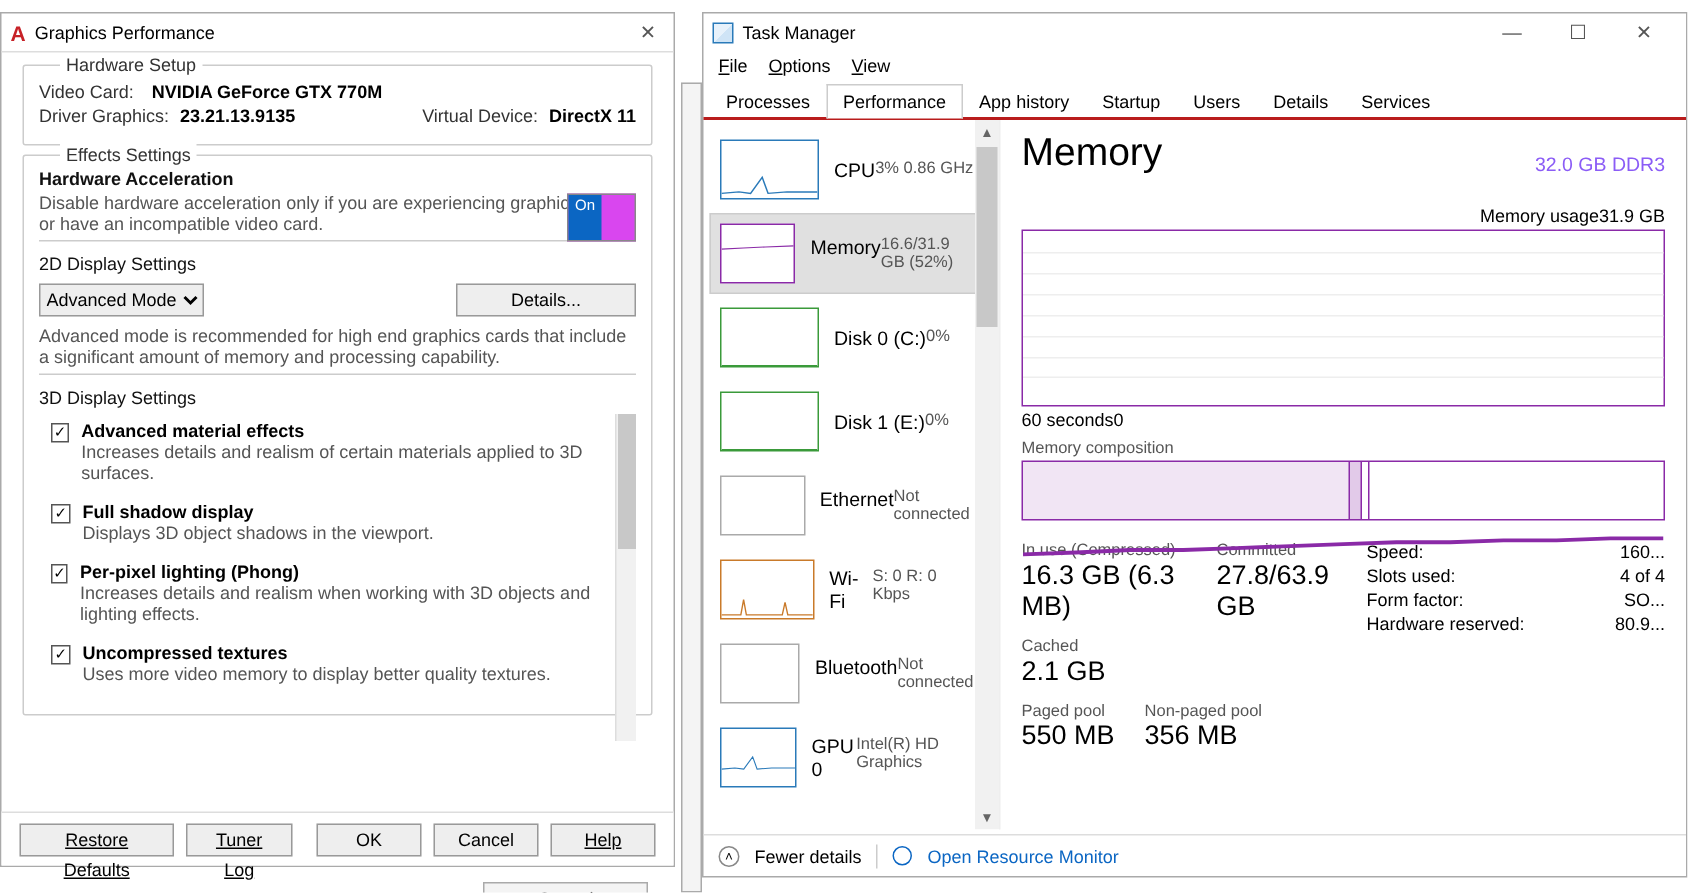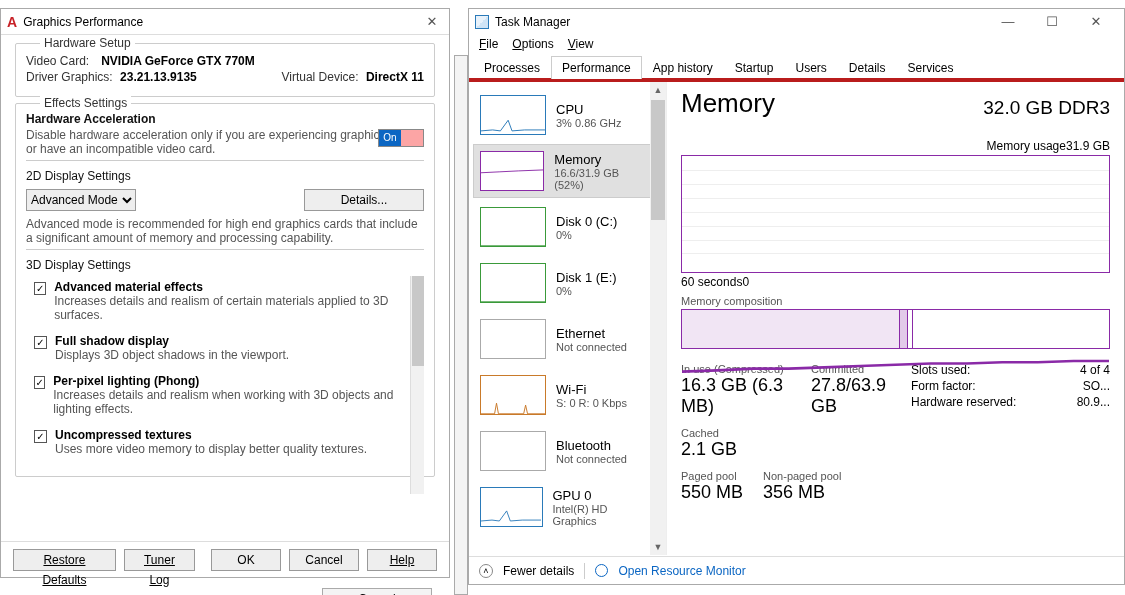--- a/index.html
+++ b/index.html
@@ -11,21 +11,21 @@
 .titlebar .title{flex:1;margin-left:6px;font-size:12px}
 .titlebar .x{width:22px;text-align:center;color:#555;font-size:13px}
 .aicon{font-weight:bold;color:#c72127;font-size:14px}
 .body{padding:8px 14px 40px 14px;font-size:12px;color:#333;height:calc(100% - 26px);position:relative}
 .fieldset{border:1px solid #ccc;border-radius:2px;padding:8px 10px 10px 10px;margin-bottom:6px;position:relative}
 .legend{position:absolute;top:-8px;left:24px;background:#fff;padding:0 4px;font-size:12px;color:#333}
 .row{display:flex;margin:2px 0}
 .lbl{color:#333}
 .val{color:#000;font-weight:bold;margin-left:4px}
 .desc{color:#555;font-size:12px;margin-top:2px}
-.toggle{display:inline-flex;border:1px solid #888;height:18px;width:46px;background:#fca5a5;position:absolute;right:10px;top:25px}
+.toggle{display:inline-flex;border:1px solid #888;height:32px;width:46px;background:#d946ef;position:absolute;right:10px;top:25px}
 .toggle .on{background:#0b66c3;color:#fff;width:23px;text-align:center;font-size:10px;line-height:16px}
 .toggle .off{width:23px}
 .row2{display:flex;align-items:center;gap:8px;margin:6px 0}
 select.combo{height:22px;width:110px;border:1px solid #999;background:#eee}
 .btn{height:22px;min-width:70px;border:1px solid #999;background:#eee;text-align:center;line-height:20px;padding:0 10px;font-size:12px}
 .btn.wide{width:120px}
 .sectiontitle{font-weight:normal;color:#111;margin:8px 0 4px 0}
 .hr{border:none;border-top:1px solid #ccc;margin:4px 0 8px 0}
 .scroll3d{position:relative;padding-right:14px}
 .vscroll{position:absolute;right:0;top:0;width:14px;height:218px;background:#f1f1f1;border-left:1px solid #ddd}
@@ -40,43 +40,43 @@
 .link{text-decoration:underline}
 
 .tm{left:468px;top:8px;width:657px;height:577px}
 .tm .titlebar{border-bottom:none}
 .tmicon{display:inline-block;width:14px;height:14px;border:1px solid #2a7ab9;background:linear-gradient(135deg,#e8f2fb 50%,#cfe4f6 50%)}
 .syscaption{flex:1;margin-left:6px}
 .winbtns{display:flex}
 .winbtn{width:44px;height:26px;text-align:center;line-height:26px;font-size:13px;color:#555}
 .menubar{display:flex;gap:14px;padding:2px 10px 4px 10px;color:#333}
 .menubar span u{text-decoration:underline}
-.tabs{display:flex;border-bottom:4px solid #b91c1c;padding:0 4px}
+.tabs{display:flex;border-bottom:2px solid #b91c1c;padding:0 4px}
 .tab{padding:4px 10px;border:1px solid transparent;border-bottom:none;position:relative;top:1px}
 .tab.active{border-color:#ccc;background:#fff}
 .tmbody{display:flex;height:calc(100% - 26px - 22px - 26px - 28px)}
 .sidebar{width:198px;border-right:1px solid #eee;overflow:hidden;position:relative;padding:4px 0 4px 4px}
 .sbscroll{position:absolute;right:0;top:0;width:16px;height:100%;background:#f1f1f1}
 .sbthumb{position:absolute;top:18px;width:14px;height:120px;background:#c8c8c8;left:1px}
 .sbarrow{position:absolute;width:16px;height:16px;text-align:center;font-size:9px;color:#666;line-height:16px}
 .card{display:flex;align-items:center;gap:10px;padding:6px;margin:2px 10px 2px 0;border:1px solid transparent}
 .card.selected{background:#e0e0e0;border-color:#ccc}
 .thumb{width:66px;height:40px;border:1px solid #888;position:relative;background:#fff}
 .thumb.cpu{border-color:#2a7ab9}
 .thumb.mem{border-color:#8a2aa7}
 .thumb.disk{border-color:#3a9a3a}
 .thumb.wifi{border-color:#c97a2a}
 .thumb.gray{border-color:#aaa}
-.ct{display:flex;flex-direction:column}
+.ct{display:flex;}
 .ct .t{font-size:13px}
 .ct .d{font-size:11px;color:#555}
 .main{flex:1;padding:6px 14px 0 14px;position:relative}
 .hdr{display:flex;align-items:flex-end;justify-content:space-between}
 .hdr .big{font-size:26px;font-weight:400}
-.hdr .rinfo{font-size:19px;color:#000000}
+.hdr .rinfo{font-size:13px;color:#8b5cf6}
 .subhdr{display:flex;justify-content:flex-end;color:#555;font-size:11px;margin-top:20px}
 .chart{border:1px solid #8a2aa7;height:118px;margin-top:2px;position:relative;background:#fff}
 .gridlines{position:absolute;inset:0}
 .gridlines .h{position:absolute;left:0;right:0;border-top:1px solid #eee}
 .seriespath{position:absolute;inset:0}
 .axis{display:flex;color:#666;font-size:11px;margin-top:2px}
 .sub2{color:#555;font-size:11px;margin-top:6px}
 .compo{border:1px solid #8a2aa7;height:40px;margin-top:2px;position:relative;background:#fff}
 .compo .seg{position:absolute;top:0;bottom:0;border-right:1px solid #8a2aa7}
 .stats{display:flex;margin-top:14px;gap:14px}
@@ -369,20 +369,24 @@
               <div class="l">Committed</div>
                <div class="v">27.8/63.9 GB</div>
             </div>
           <div>
               <div class="l">Cached</div>
                <div class="v">2.1 GB</div>
             </div>
         </div>
         <div class="statsR" id="kvlist">
             <div class="kv">
+              <span>Speed:</span>
+              <span>160...</span>
+            </div>
+            <div class="kv">
               <span>Slots used:</span>
               <span>4 of 4</span>
             </div>
             <div class="kv">
               <span>Form factor:</span>
               <span>SO...</span>
             </div>
             <div class="kv">
               <span>Hardware reserved:</span>
               <span>80.9...</span>

